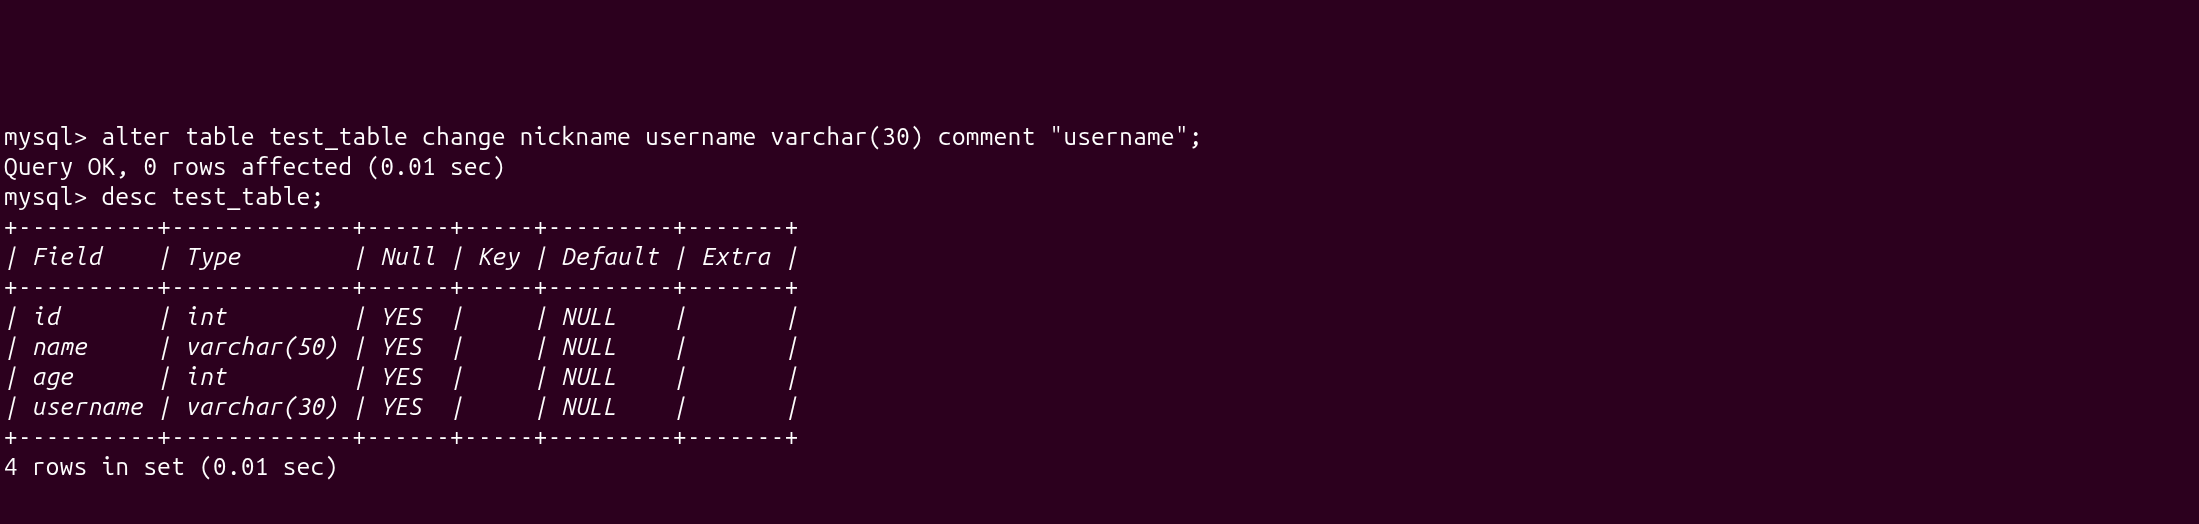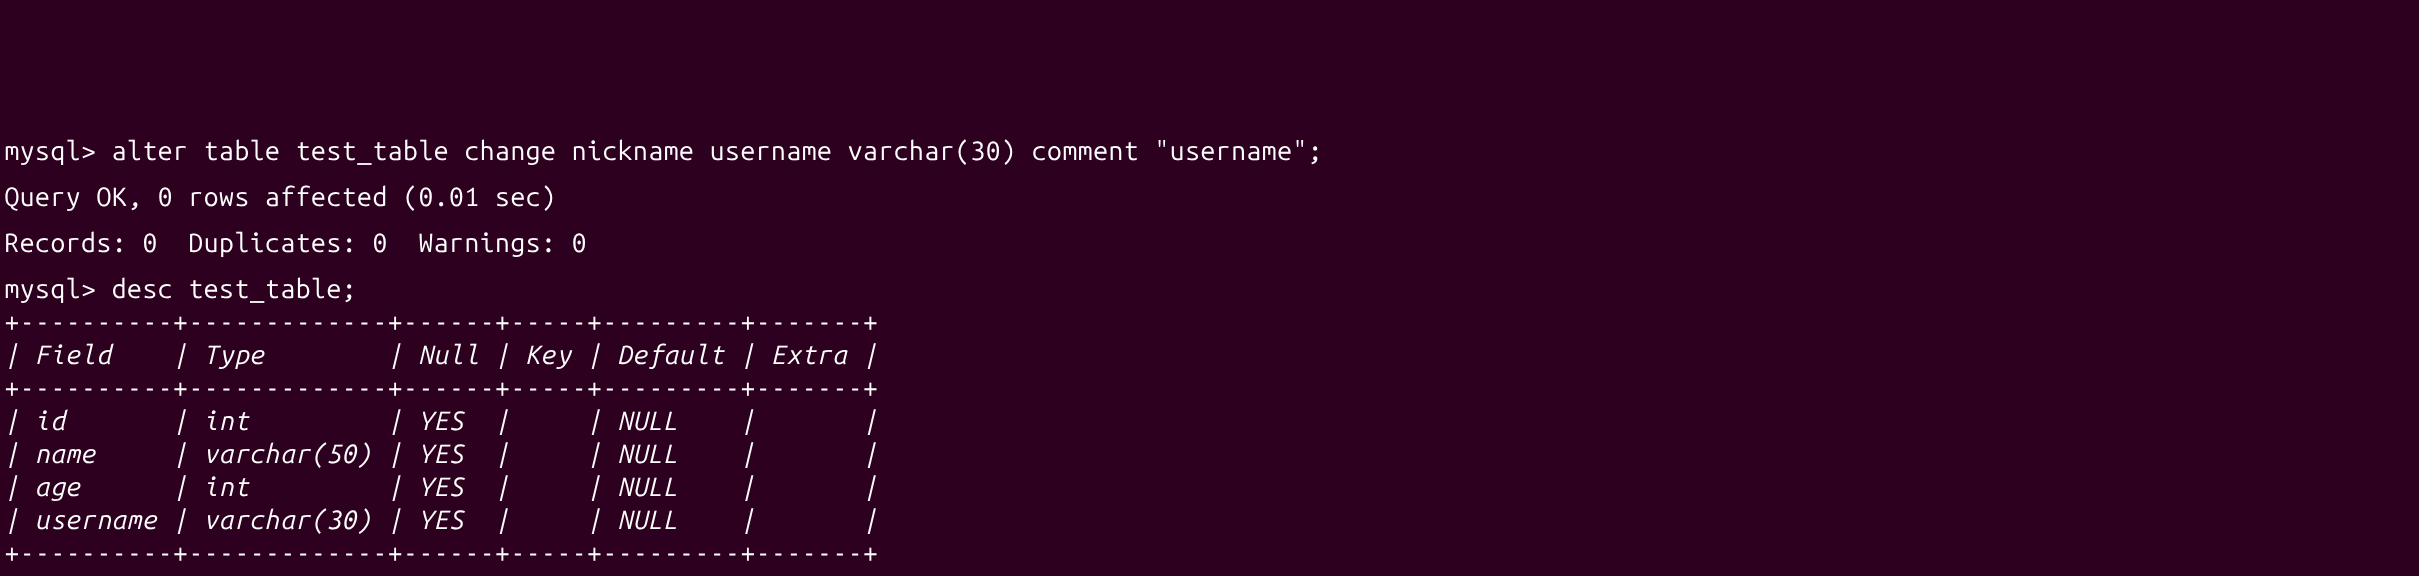--- a/index.html
+++ b/index.html
@@ -19,33 +19,32 @@
     }
     .prompt {
       display: inline;
     }
     .cmd {
       display: inline;
       text-align: right;
     }
     .result {
       display: block;
-      margin-top: 12px;
     }
     .table-border {
       display: block;
     }
     .table-row {
       display: block;
       font-style: italic;
     }
   </style>
 </head>
 <body>
 
 
 
 <div><span class="prompt">mysql&gt; </span><span class="cmd">alter table test_table change nickname username varchar(30) comment "username";</span>
-<span class="result">Query OK, 0 rows affected (0.01 sec)</span><span class="result">Records: 0  Duplicates: 0  Warnings: 0</span><span class="result"></span><span class="prompt">mysql&gt; </span><span class="cmd">desc test_table;</span>
+<span class="result">Query OK, 0 rows affected (0.01 sec)</span><span class="result"></span><span class="prompt">mysql&gt; </span><span class="cmd">desc test_table;</span>
 <span class="table-border">+----------+-------------+------+-----+---------+-------+</span><span class="table-row">| Field    | Type        | Null | Key | Default | Extra |</span><span class="table-border">+----------+-------------+------+-----+---------+-------+</span><span class="table-row">| id       | int         | YES  |     | NULL    |       |</span><span class="table-row">| name     | varchar(50) | YES  |     | NULL    |       |</span><span class="table-row">| age      | int         | YES  |     | NULL    |       |</span><span class="table-row">| username | varchar(30) | YES  |     | NULL    |       |</span><span class="table-border">+----------+-------------+------+-----+---------+-------+</span><span class="result">4 rows in set (0.01 sec)</span></div>
 
 
 
 
 </body></html>

